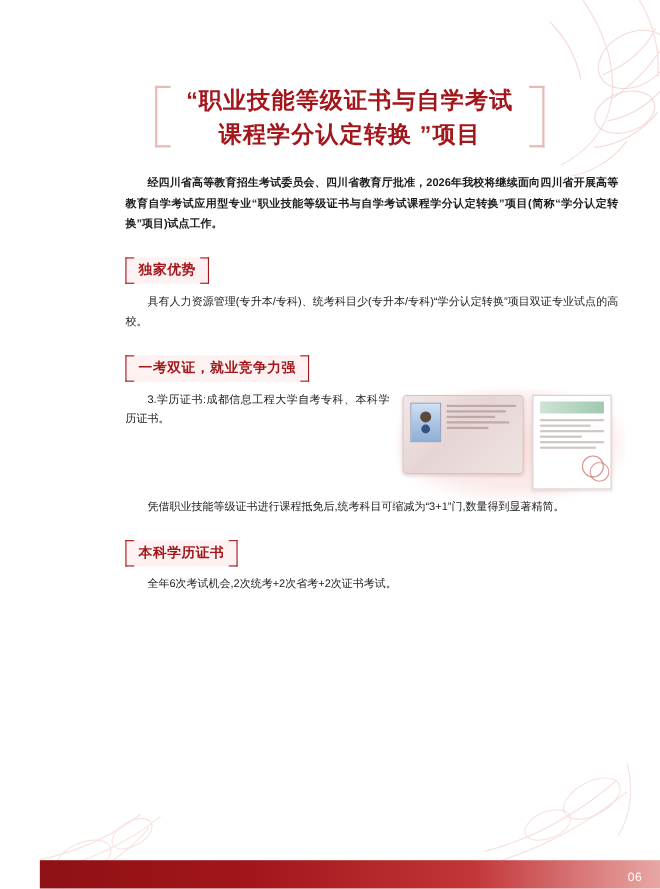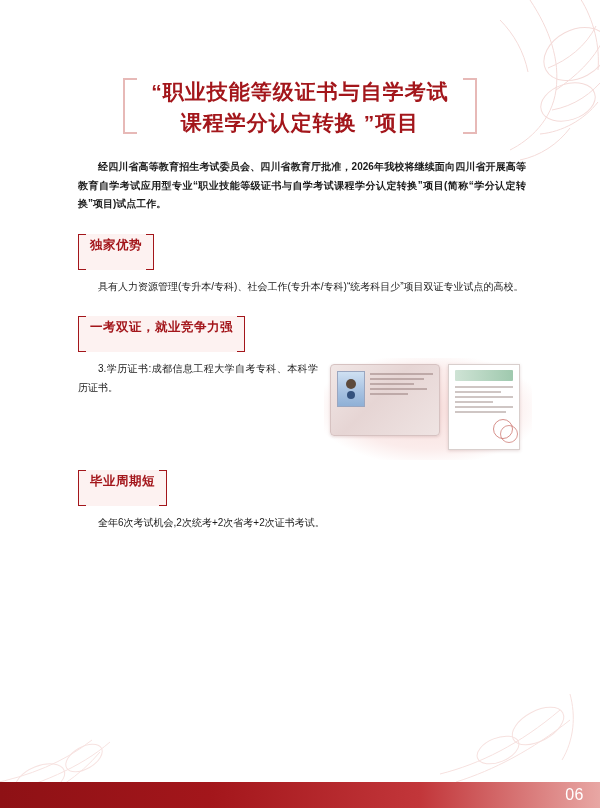--- a/index.html
+++ b/index.html
@@ -14,20 +14,21 @@
     overflow: hidden;
     position: relative;
   }
 
   
   .page {
     position: absolute;
     inset: 0;
     background: #ffffff;
     overflow: hidden;
+    margin-left: 36px;
   }
   .deco-top-right {
     position: absolute;
     top: -10px;
     right: -20px;
     width: 240px;
     height: 200px;
     opacity: 0.5;
     pointer-events: none;
   }
@@ -55,21 +56,21 @@
     right: 0;
     bottom: 0;
     height: 26px;
     background: linear-gradient(90deg, #8e1115 0%, #a3161b 35%, #c2363a 70%, #e8a7a4 100%);
   }
   .page-number {
     position: absolute;
     right: 16px;
     bottom: 4px;
     color: #ffffff;
-    font-size: 16px;
+    font-size: 11px;
     letter-spacing: 0.5px;
   }
 
   
   .title-wrap {
     position: absolute;
     top: 72px;
     left: 0;
     right: 0;
     text-align: center;
@@ -123,21 +124,21 @@
   .intro {
     font-weight: bold;
     margin-bottom: 14px;
   }
 
   
   .pill {
     display: inline-block;
     position: relative;
     margin: 14px 0 6px 0;
-    padding: 3px 12px 16px 12px;
+    padding: 3px 12px 4px 12px;
     color: #a3161b;
     font-size: 12.5px;
     font-weight: bold;
     letter-spacing: 0.5px;
     background: #fdf2f1;
   }
   .pill::before,
   .pill::after {
     content: "";
     position: absolute;
@@ -328,21 +329,21 @@
     </div>
   </div>
 
   <div class="content">
 
     <p class="para intro">经四川省高等教育招生考试委员会、四川省教育厅批准，2026年我校将继续面向四川省开展高等教育自学考试应用型专业“职业技能等级证书与自学考试课程学分认定转换”项目(简称“学分认定转换”项目)试点工作。</p>
 
     <div>
       <div class="pill">独家优势</div>
       <div class="sec-body">
-        <p class="para">具有人力资源管理(专升本/专科)、社会工作(专升本/专科)“统考科目少”项目双证专业试点的高校。</p>
+        <p class="para">具有人力资源管理(专升本/专科)、统考科目少(专升本/专科)“学分认定转换”项目双证专业试点的高校。</p>
       </div>
     </div>
 
     <div class="clearfix">
       <div class="pill">一考双证，就业竞争力强</div>
       <div class="sec-body clearfix">
 
         <div class="cards">
           <div class="cards-bg"></div>
           <div class="cards-inner">
@@ -370,24 +371,27 @@
               <div class="cert-stamp"></div>
             </div>
           </div>
         </div>
 
         <p class="para">3.学历证书:成都信息工程大学自考专科、本科学历证书。</p>
       </div>
     </div>
 
     <div>
+      <div class="sec-body">
+        <p class="para">凭借职业技能等级证书进行课程抵免后,统考科目可缩减为“3+1”门,数量得到显著精简。</p>
+      </div>
     </div>
 
     <div>
-      <div class="pill">毕业周期短</div>
+      <div class="pill">本科学历证书</div>
       <div class="sec-body">
         <p class="para">全年6次考试机会,2次统考+2次省考+2次证书考试。</p>
       </div>
     </div>
 
     <div>
     </div>
 
   </div>
 

